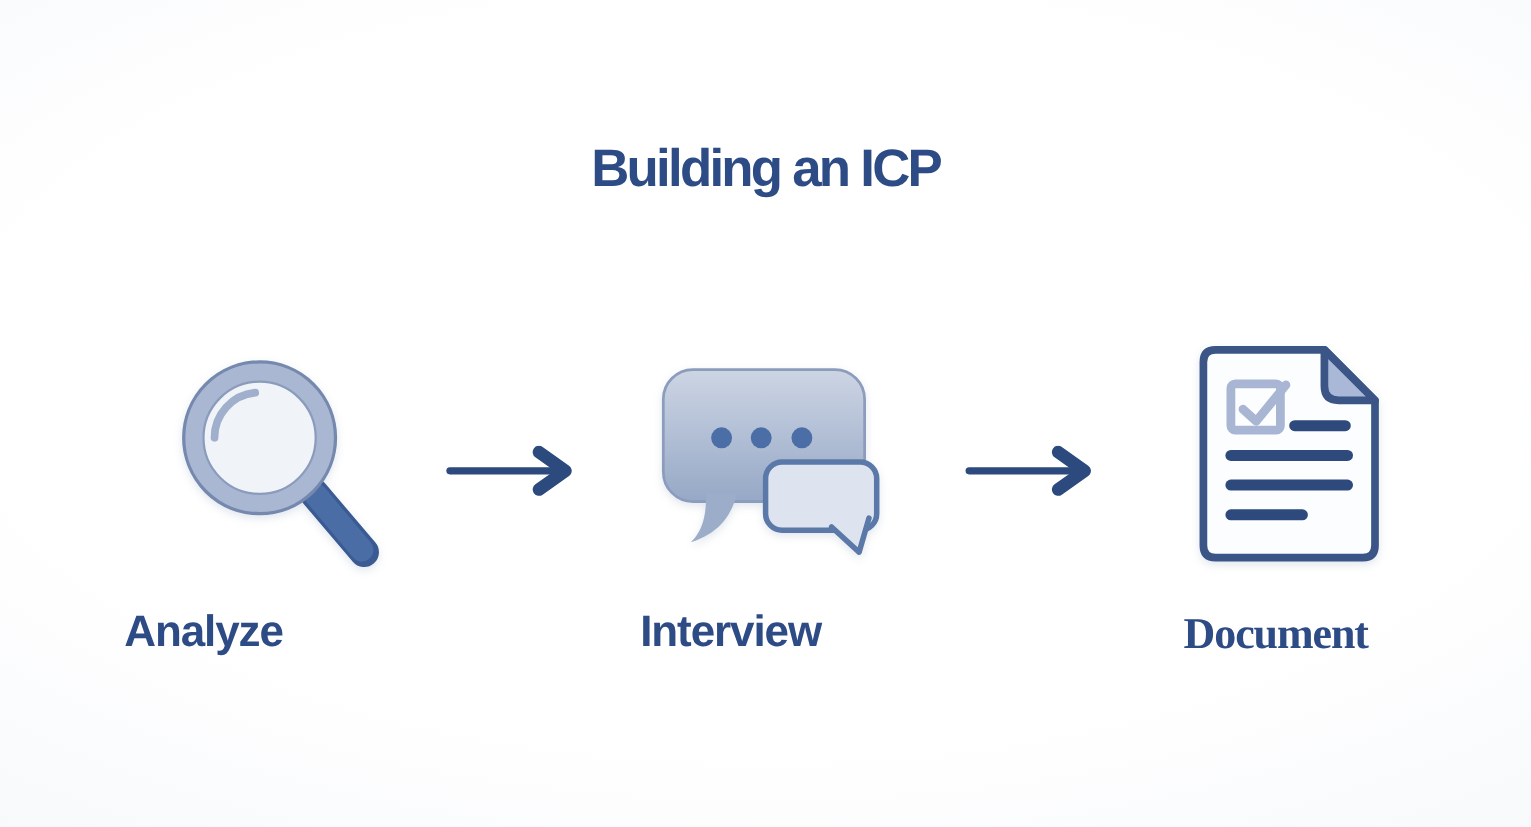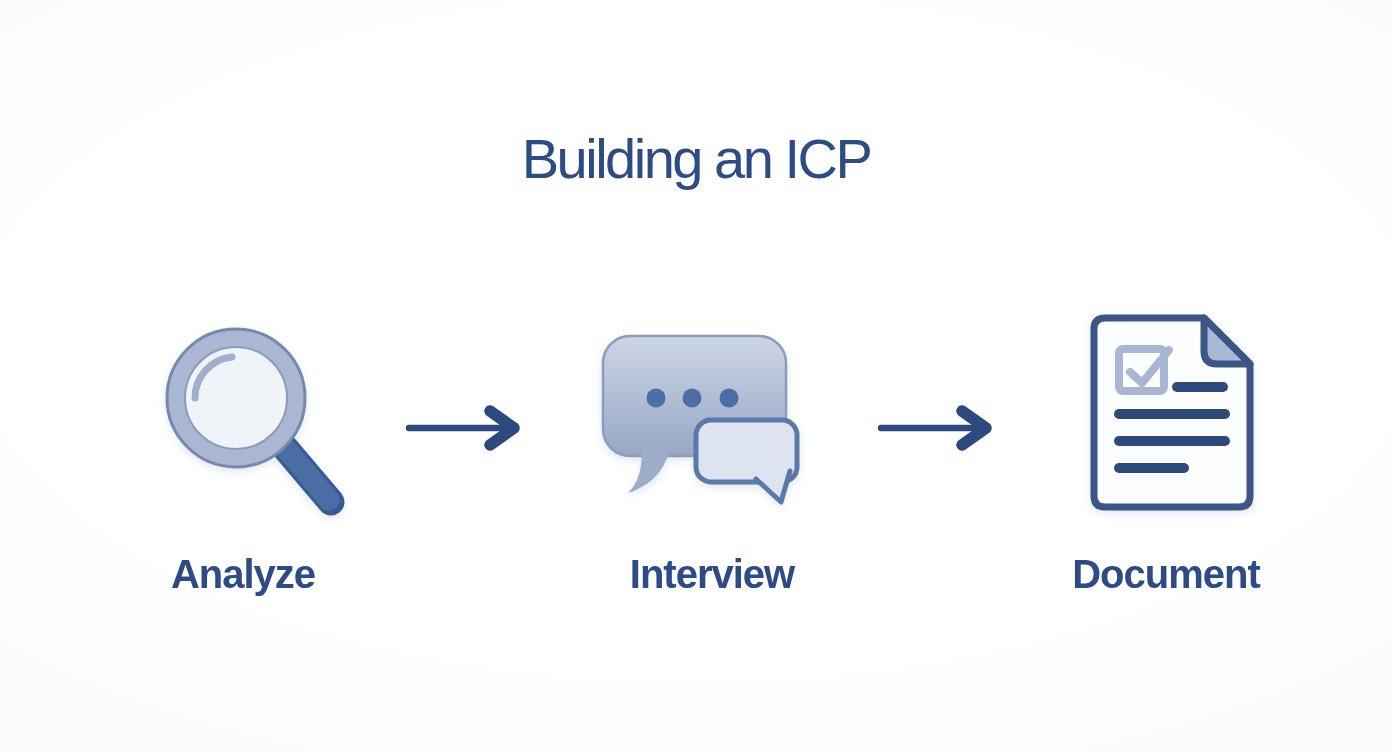--- a/index.html
+++ b/index.html
@@ -13,38 +13,38 @@
     height: 752px;
     overflow: hidden;
     background: radial-gradient(ellipse 90% 80% at 50% 45%, #ffffff 55%, #f5f7fa 100%);
   }
   .title {
     position: absolute;
     top: 126px;
     left: 0;
     width: 100%;
     text-align: center;
-    font-size: 56px;
-    font-weight: 400;
+    font-size: 48px;
+    font-weight: 700;
     letter-spacing: -2.5px;
     color: #2d4b85;
   }
   .step-label {
     position: absolute;
     top: 552px;
     width: 260px;
-    text-align: center;
+    text-align: left;
     font-size: 40px;
     font-weight: 800;
     letter-spacing: -1px;
     color: #2d4b85;
   }
   .label-analyze   { left: 113px; }
   .label-interview { left: 582px; }
-  .label-document  { left: 1036px; }
+  .label-document  { left: 1076px; font-family: Liberation Serif, serif; }
   .icon {
     position: absolute;
     filter: drop-shadow(0 3px 4px rgba(120, 140, 175, 0.22));
   }
   .icon-magnifier { left: 160px; top: 322px; }
   .icon-chat      { left: 600px; top: 333px; }
   .icon-document  { left: 1088px; top: 313px; }
   .arrow { position: absolute; top: 405px; filter: none; }
   .arrow-1 { left: 404px; }
   .arrow-2 { left: 876px; }

